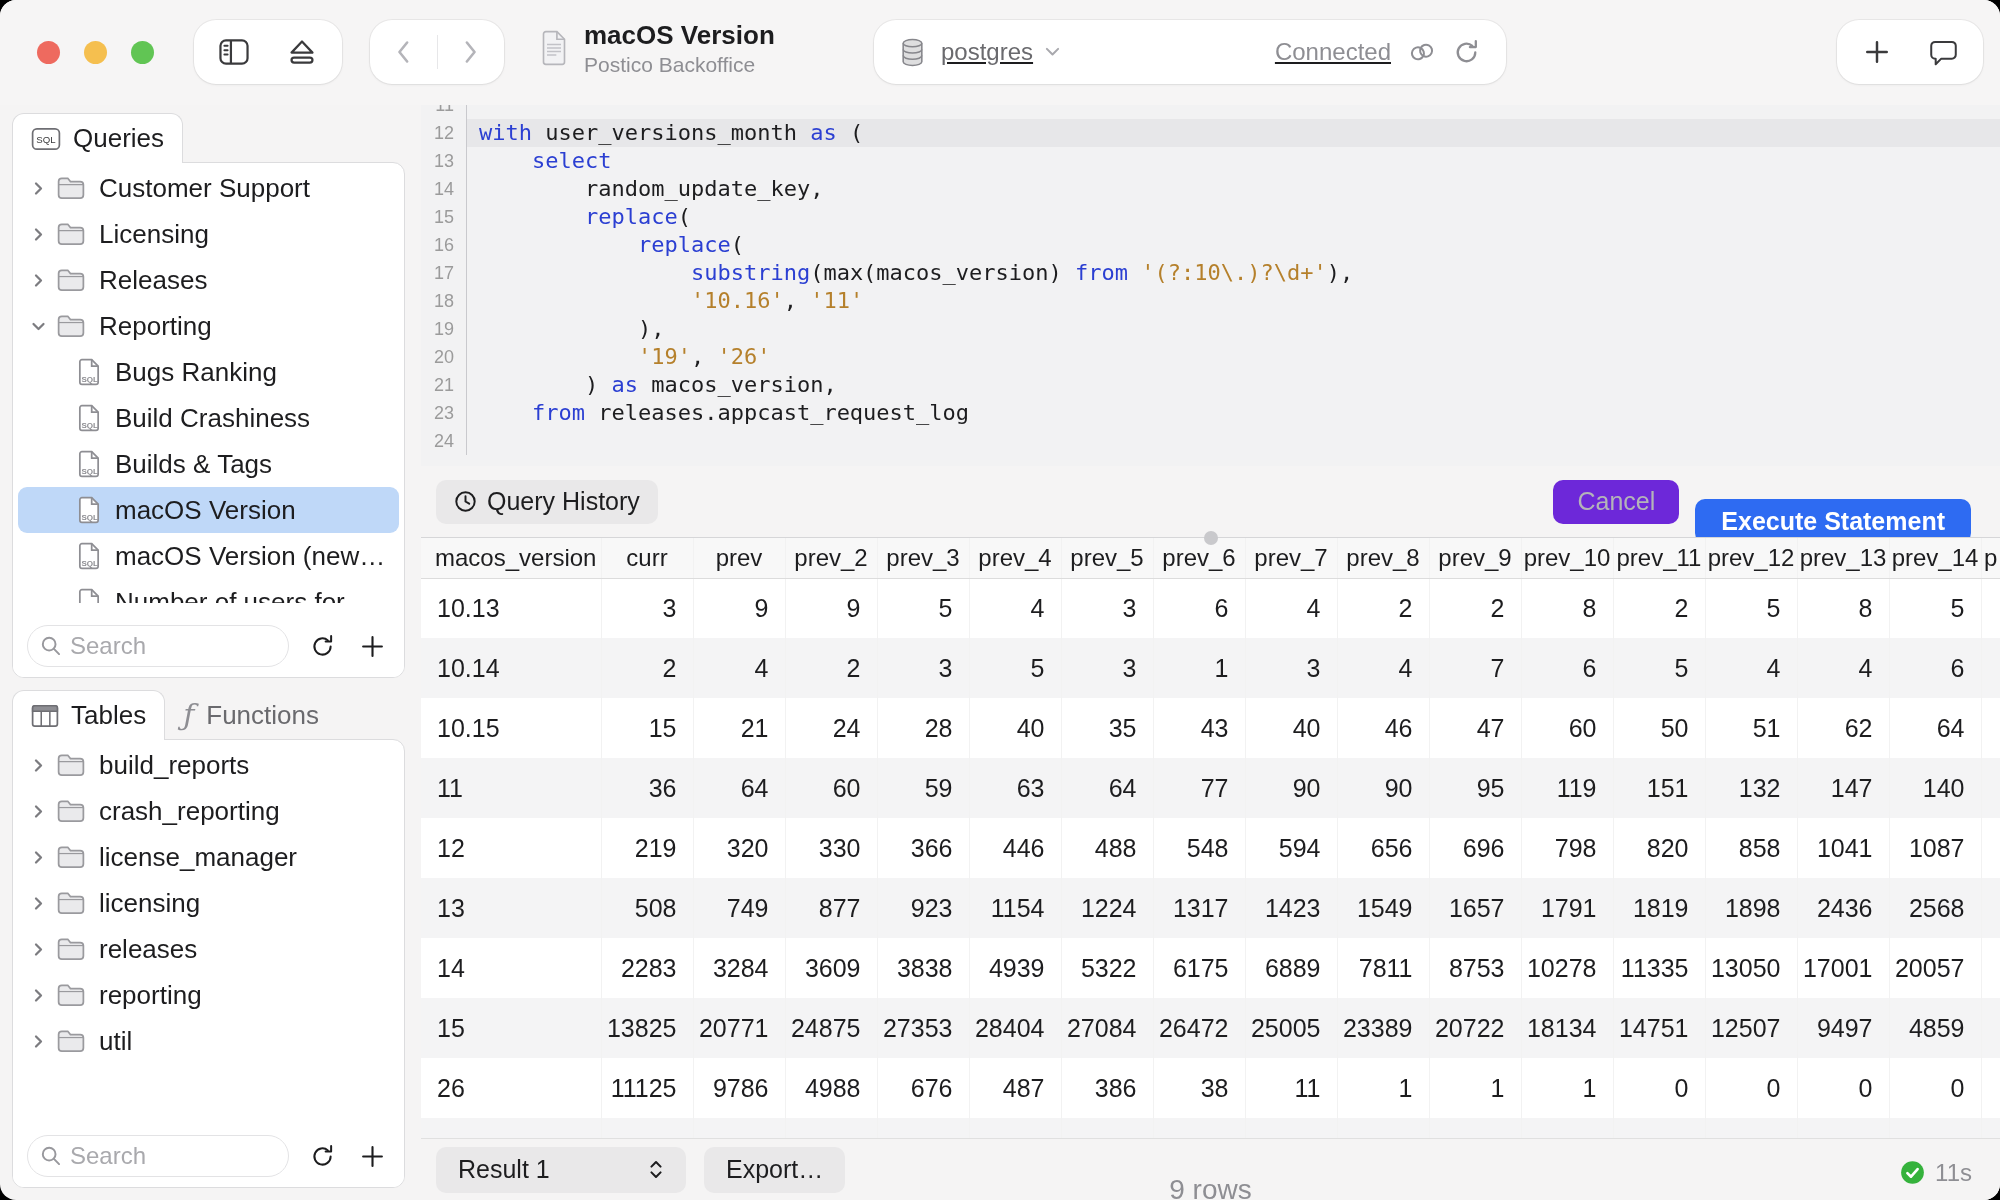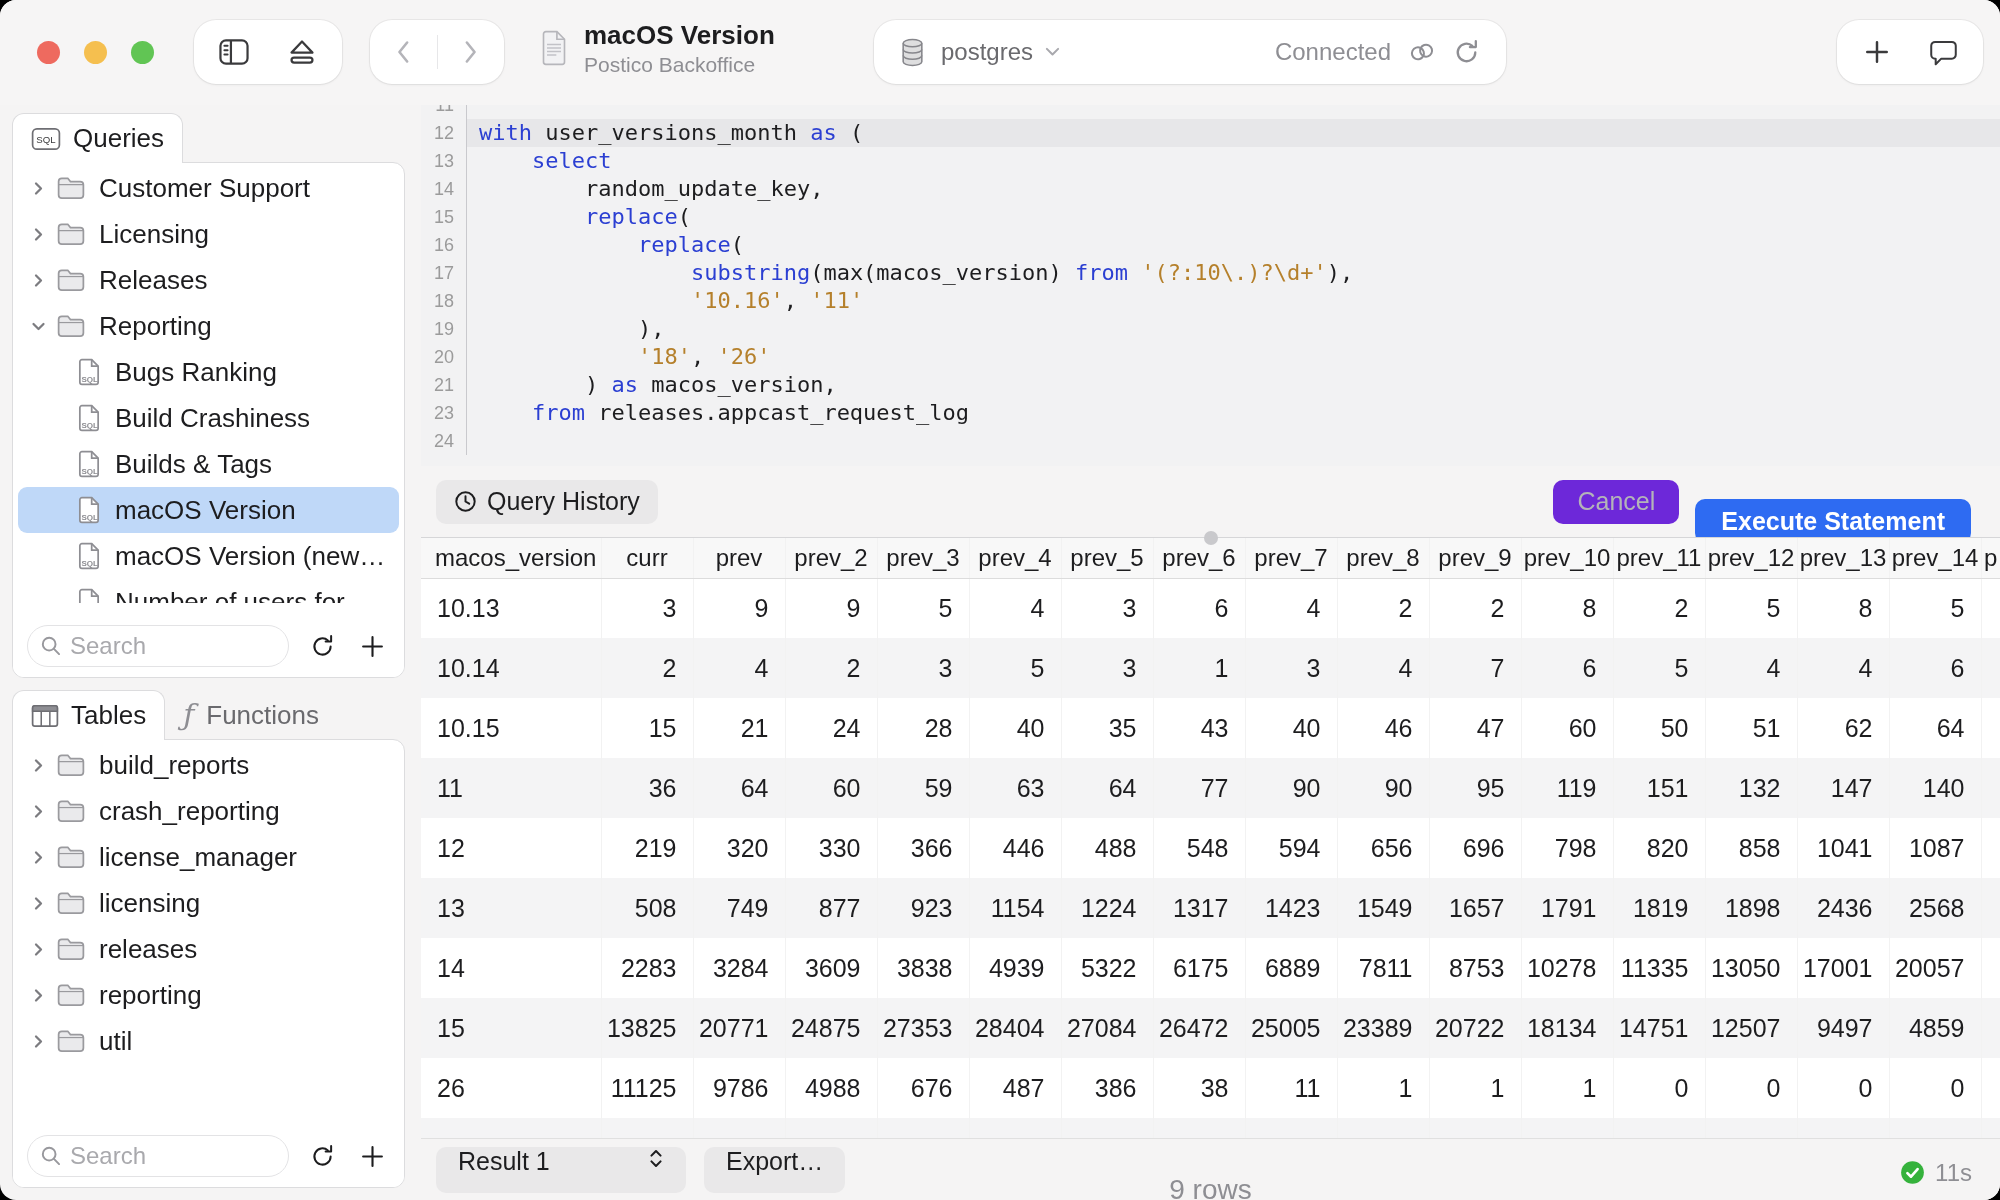--- a/index.html
+++ b/index.html
@@ -3,21 +3,21 @@
 <meta charset="utf-8">
 <style>
   * { margin:0; padding:0; box-sizing:border-box; }
   html,body { width:2000px; height:1200px; background:#000; font-family:"Liberation Sans",sans-serif; -webkit-font-smoothing:antialiased; }
   .window { position:relative; width:2000px; height:1200px; background:#f5f4f4; border-radius:16px; overflow:hidden; color:#1d1d1f; }
 
   
   .titlebar { position:absolute; top:0; left:0; right:0; height:105px; background:#f6f5f5; }
   .traffic { position:absolute; top:41px; left:37px; display:flex; gap:24px; }
   .light { width:23px; height:23px; border-radius:50%; }
-  .pill { position:absolute; top:20px; height:64px; background:#fff; border-radius:22px; box-shadow:0 0 0 1px rgba(0,0,0,.05), 0 1px 3px rgba(0,0,0,.06); display:flex; align-items:center; justify-content:space-evenly; }
+  .pill { position:absolute; top:20px; height:64px; background:#fff; border-radius:22px; box-shadow:0 0 0 1px rgba(0,0,0,.05), 0 1px 3px rgba(0,0,0,.06); display:flex; align-items:center; justify-content:space-evenly;text-decoration:underline; }
   .pill .vdiv { width:1px; height:34px; background:#e7e7e9; }
   .tb-btn { display:flex; align-items:center; justify-content:center; width:54px; height:54px; }
   .title-block { position:absolute; top:18px; left:540px; display:flex; align-items:center; gap:16px; }
   .title-text .t1 { font-size:26px; font-weight:bold; color:#1d1d1f; line-height:34px;}
   .title-text .t2 { font-size:21px; color:#8e8e93; line-height:26px; }
   .db-pill { left:874px; width:632px; justify-content:flex-start; padding:0 26px; gap:12px; }
   .db-name { font-size:24px; color:#6a6a6e; margin-left:4px; }
   .db-right { margin-left:auto; display:flex; align-items:center; gap:16px; }
   .connected { font-size:24px; color:#8e8e93; }
   .right-pill { left:1837px; width:146px; }
@@ -68,21 +68,21 @@
   table { border-collapse:collapse; table-layout:fixed; width:1580px; }
   th, td { border-right:1px solid rgba(0,0,0,.05); overflow:hidden; white-space:nowrap; }
   thead th { height:40px; font-weight:normal; font-size:24px; background:#f8f8f8; border-bottom:1px solid #dcdcdc; text-align:center; }
   thead th.col-first { text-align:left; padding-left:14px; }
   tbody td { height:60px; font-size:25px; text-align:right; padding-right:16px; }
   tbody td.col-first { text-align:left; padding-right:0; padding-left:16px; }
   tbody tr:nth-child(even) { background:#f4f4f5; }
   tbody tr.filler td { height:21px; }
 
   .footer { position:absolute; bottom:0; left:0; right:0; height:62px; background:#f5f4f4; border-top:1px solid #e0e0e0; display:flex; align-items:center; padding:0 28px 0 15px; gap:18px; }
-  .f-pill { height:46px; background:#e9e8e9; border:none; border-radius:10px; font-size:25px; font-family:"Liberation Sans",sans-serif; color:#1d1d1f; display:inline-flex; padding:0 22px; }
+  .f-pill { height:46px; background:#e9e8e9; border:none; border-radius:10px; font-size:25px; font-family:"Liberation Sans",sans-serif; color:#1d1d1f; display:inline-flex; align-items:center; padding:0 22px; }
   .f-result { min-width:250px; justify-content:space-between; }
   .rowcount { position:absolute; left:50%; transform:translateX(-50%); font-size:28px; color:#8e8e93;margin-top:40px; }
   .f-right { margin-left:auto; display:flex; align-items:center; gap:10px;margin-top:6px; }
   .duration { font-size:24px; color:#8e8e93; }
   .fn-glyph { font-family:"DejaVu Serif",serif; font-style:italic; font-size:30px; color:#8e8e93; line-height:30px; }
 </style>
 </head>
 <body>
 
 <div class="window">
@@ -501,21 +501,21 @@
           <div class="code-line">
             <span class="lineno">18</span>
             <span class="codewrap"><span class="tok-p">                </span><span class="tok-str">'10.16'</span><span class="tok-p">, </span><span class="tok-str">'11'</span></span>
           </div>
           <div class="code-line">
             <span class="lineno">19</span>
             <span class="codewrap"><span class="tok-p">            ),</span></span>
           </div>
           <div class="code-line">
             <span class="lineno">20</span>
-            <span class="codewrap"><span class="tok-p">            </span><span class="tok-str">'18'</span><span class="tok-p">, </span><span class="tok-str">'26'</span></span>
+            <span class="codewrap"><span class="tok-p">            </span><span class="tok-str">'19'</span><span class="tok-p">, </span><span class="tok-str">'26'</span></span>
           </div>
           <div class="code-line">
             <span class="lineno">21</span>
             <span class="codewrap"><span class="tok-p">        ) </span><span class="tok-kw">as</span><span class="tok-p"> macos_version,</span></span>
           </div>
           <div class="code-line">
             <span class="lineno">23</span>
             <span class="codewrap"><span class="tok-p">    </span><span class="tok-kw">from</span><span class="tok-p"> releases.appcast_request_log</span></span>
           </div>
           <div class="code-line">

